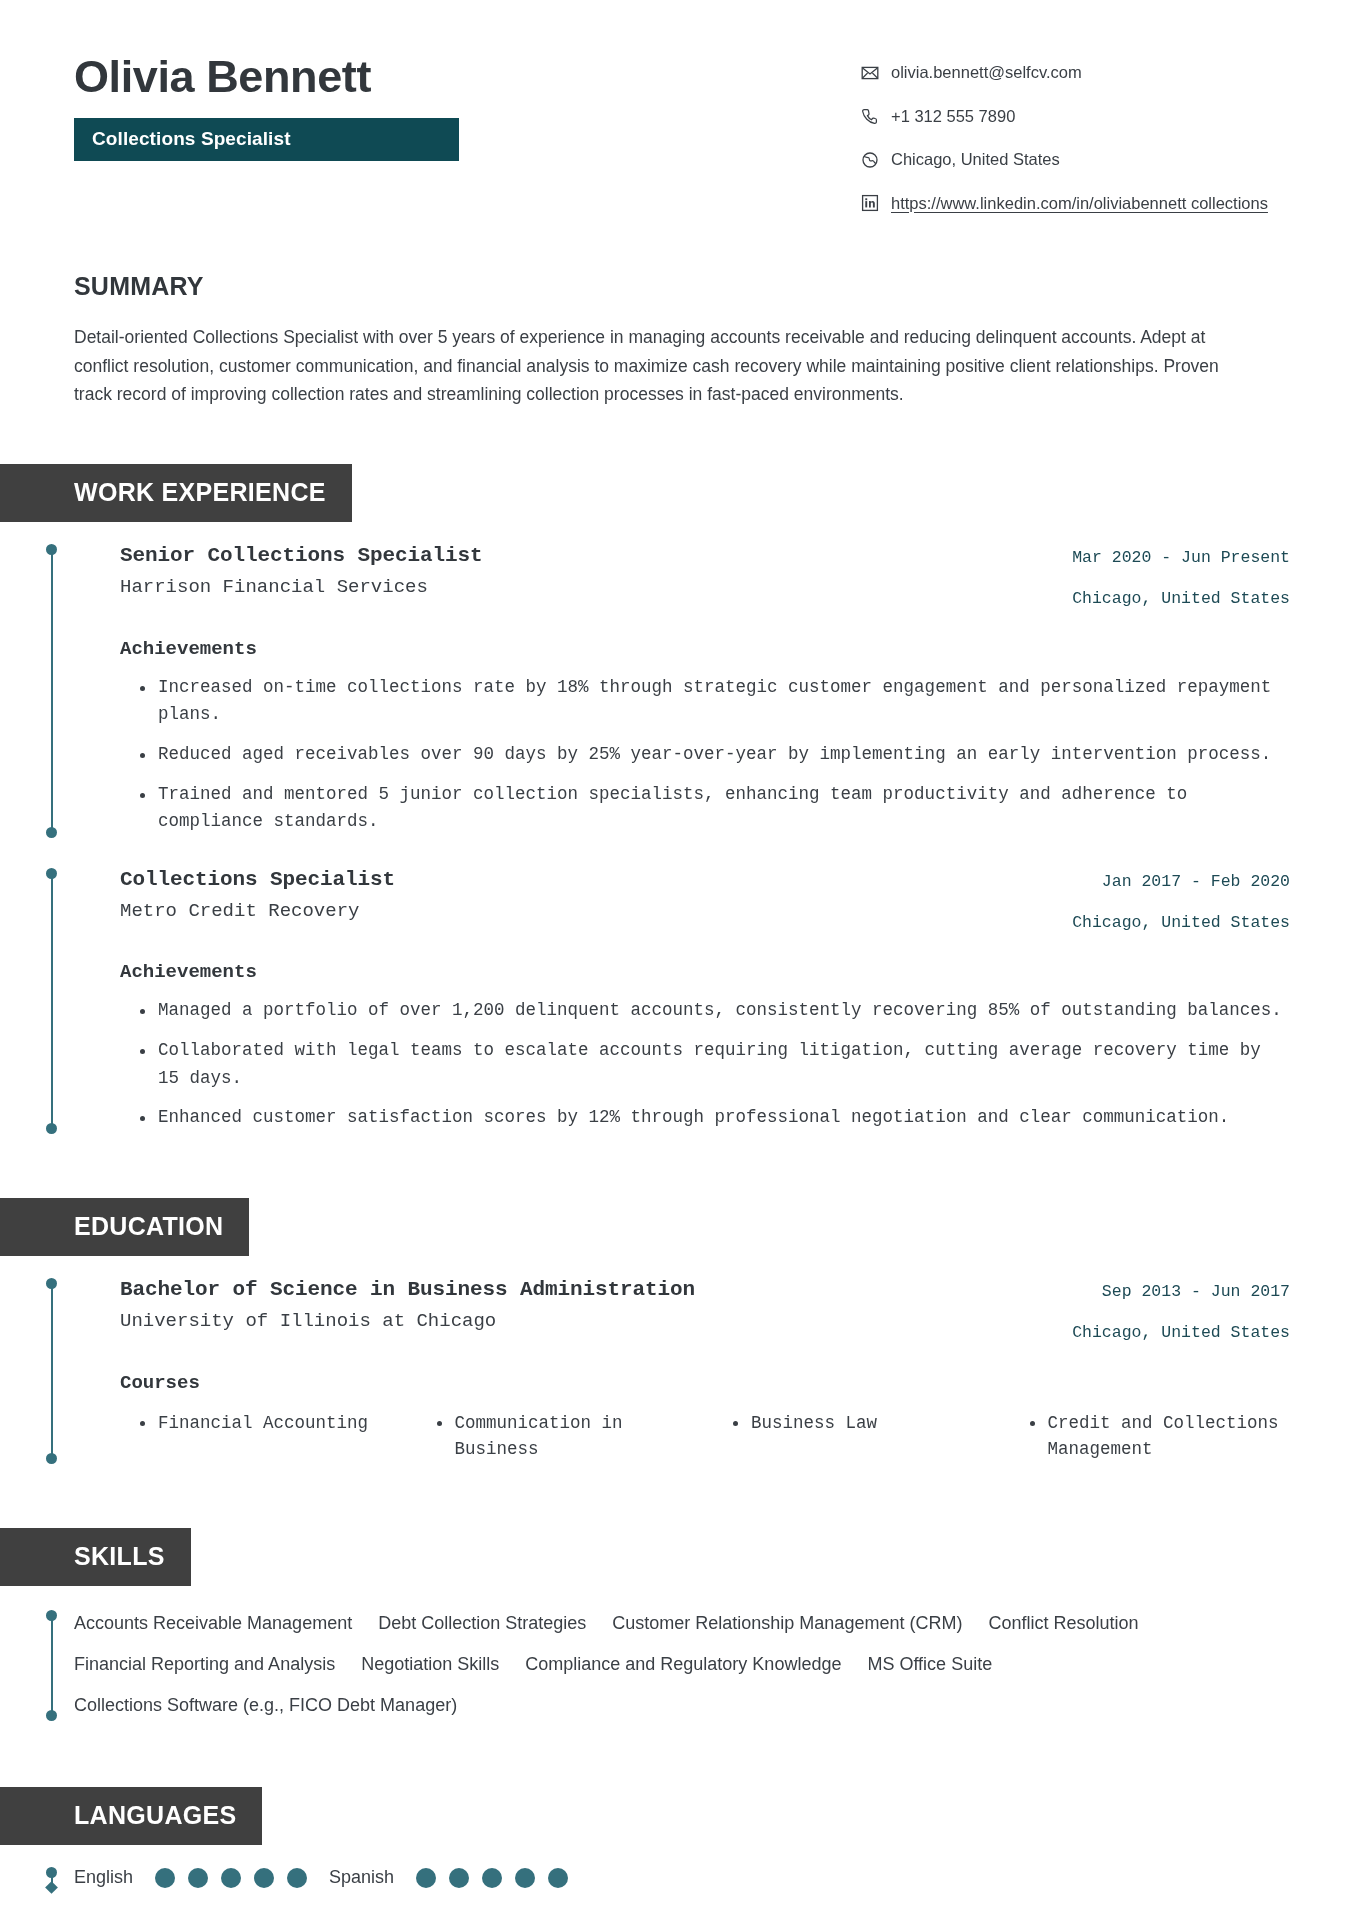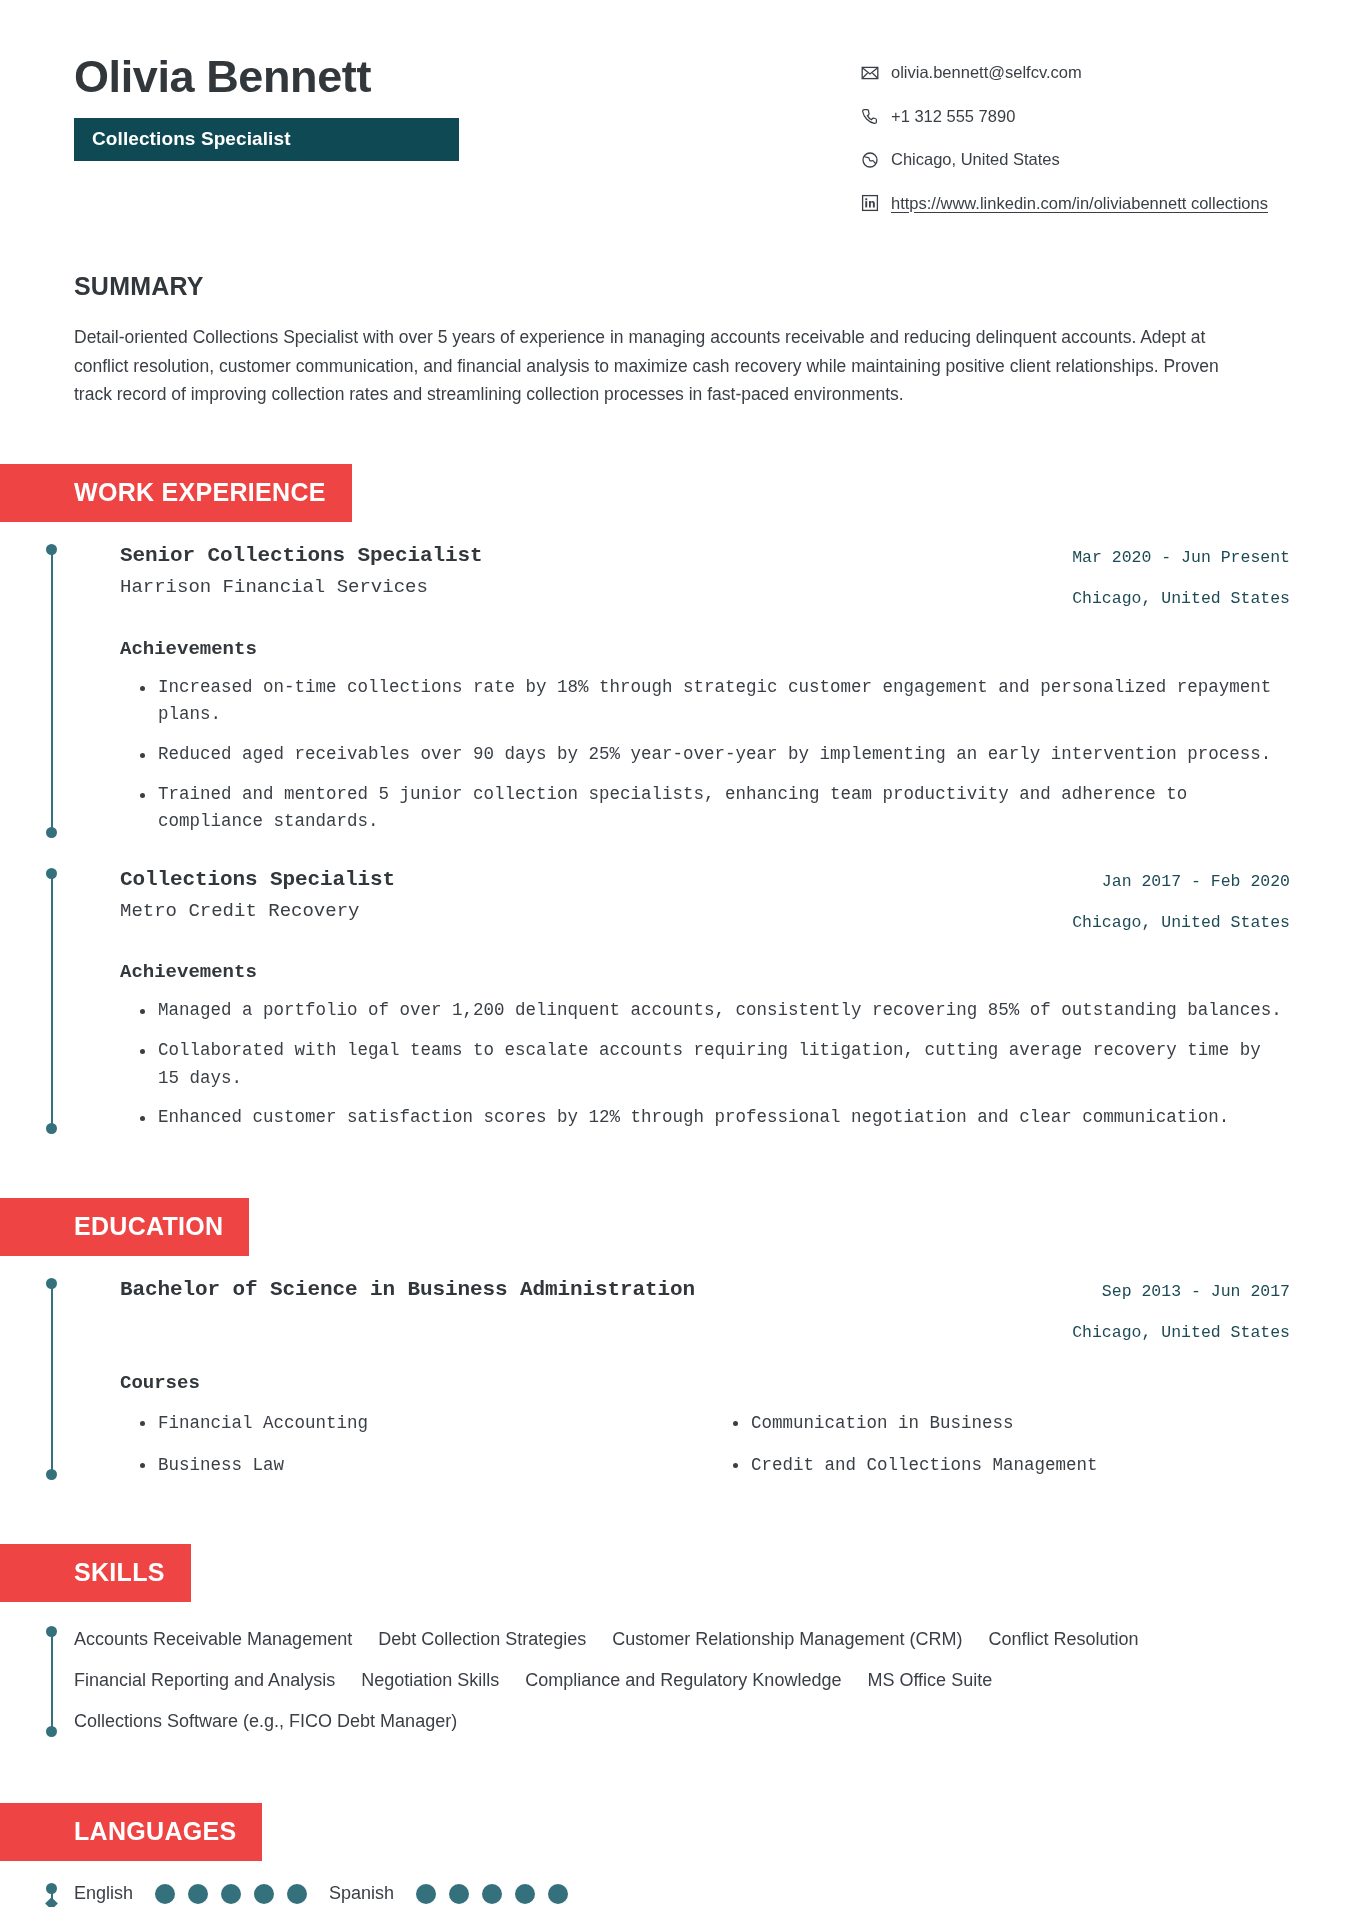--- a/index.html
+++ b/index.html
@@ -96,21 +96,21 @@
   .summary-text {
     font-size: 17.5px;
     line-height: 1.62;
     color: #3a3f45;
     max-width: 1180px;
   }
 
   
   .banner {
     display: inline-block;
-    background: #ef4444;
+    background: #404040;
     color: #ffffff;
     font-size: 25px;
     font-weight: 700;
     letter-spacing: 0.3px;
     padding: 14px 26px 15px 74px;
     margin-left: 0;
   }
   .banner-wrap { margin-top: 56px; }
 
   
@@ -201,21 +201,21 @@
     top: 12px;
     width: 5px;
     height: 5px;
     border-radius: 50%;
     background: #3a3f45;
   }
 
   
   .courses-grid {
     display: grid;
-    grid-template-columns: 1fr 1fr;
+    grid-template-columns: 1fr 1fr 1fr 1fr;
     column-gap: 30px;
     row-gap: 26px;
     margin-top: 16px;
     max-width: 1170px;
     gap: 16px;
   }
   .courses-grid li {
     position: relative;
     list-style: none;
     padding-left: 38px;
@@ -432,20 +432,21 @@
   <div class="entries">
     <div class="entry">
       <div class="rail">
         <div class="rail-dot top"></div>
         <div class="rail-line"></div>
         <div class="rail-dot bottom"></div>
       </div>
       <div class="entry-head">
         <div class="entry-head-left">
           <div class="entry-title">Bachelor of Science in Business Administration</div>
+          <div class="entry-org">University of Illinois at Chicago</div>
         </div>
         <div class="entry-head-right">
           <div class="entry-date">Sep 2013 - Jun 2017</div>
           <div class="entry-loc">Chicago, United States</div>
         </div>
       </div>
       <div class="sub-heading">Courses</div>
       <ul class="courses-grid">
         <li>Financial Accounting</li>
         <li>Communication in Business</li>

